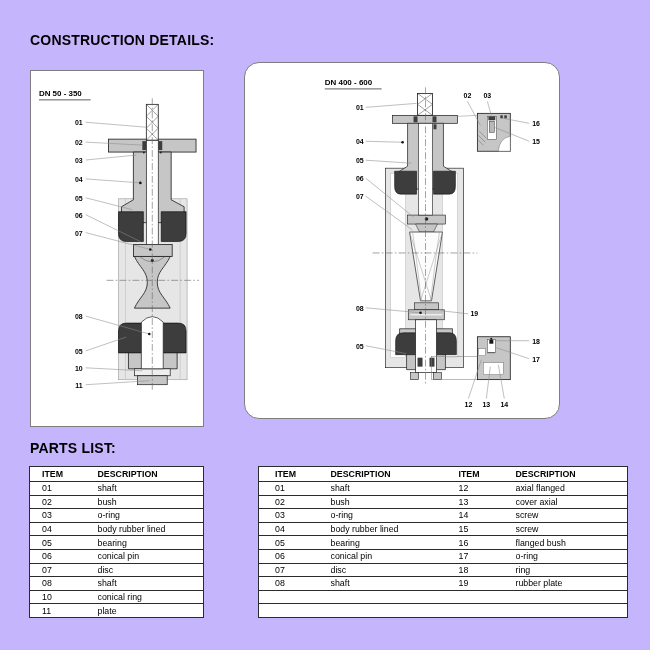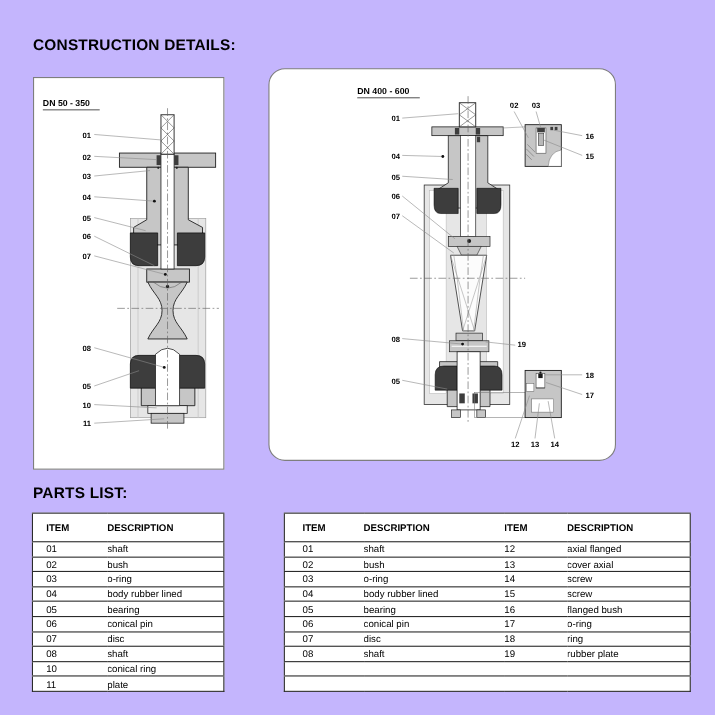--- a/index.html
+++ b/index.html
@@ -15,21 +15,21 @@
   .range-label{font:bold 8px "Liberation Sans",sans-serif;fill:#000;}
   .callout{font:bold 7px "Liberation Sans",sans-serif;fill:#000;}
   .leader{stroke:#8a8a8a;stroke-width:0.55;fill:none;}
   .cl{stroke:#666;stroke-width:0.6;stroke-dasharray:7 2.2 1.6 2.2;fill:none;}
   .parts-table{position:absolute;border-collapse:collapse;table-layout:fixed;background:#fff;
                font-size:8.8px;}
   .parts-table th,.parts-table td{border-top:1px solid #2b2b2b;padding:0;text-align:left;
                vertical-align:middle;font-weight:normal;overflow:hidden;white-space:nowrap;}
   .parts-table th{font-weight:bold;}
   .parts-table{border:1.2px solid #2b2b2b;}
-  .parts-table thead tr{height:26px;}
+  .parts-table thead tr{height:15px;}
   .parts-table tbody tr{height:13.6px;}
   #table-left{left:29px;top:466px;width:174px;}
   #table-right{left:258px;top:466px;width:369px;}
   #table-left th:first-child,#table-left td:first-child{padding-left:12px;}
   #table-right th:first-child,#table-right td:first-child{padding-left:16px;}
 </style>
 </head>
 <body>
 
 <div id="page">

